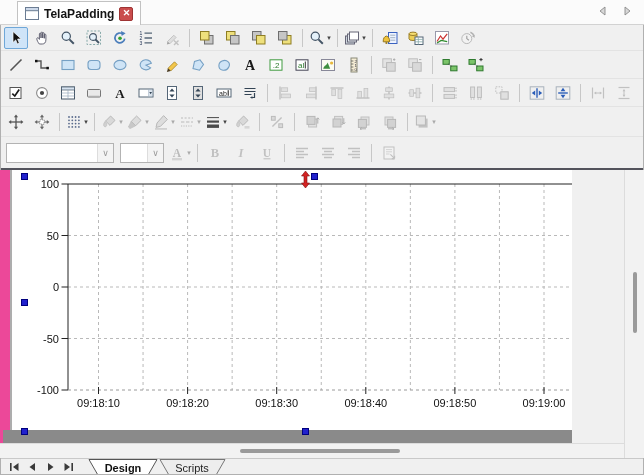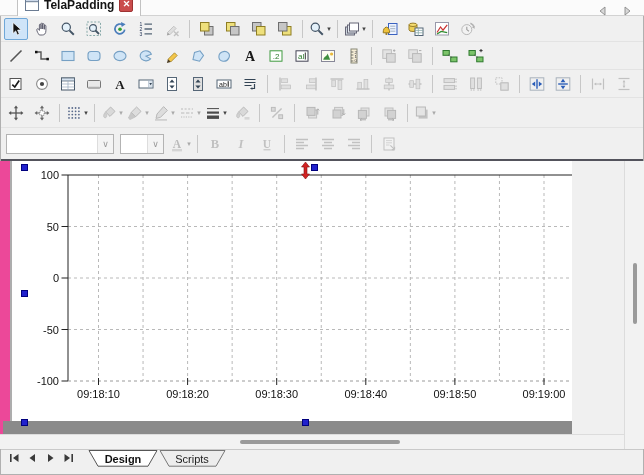--- a/index.html
+++ b/index.html
@@ -1,21 +1,21 @@
 <!DOCTYPE html>
 <html><head>
 <meta charset="utf-8">
 <style>
   * { box-sizing: border-box; }
   html,body { margin:0; padding:0; background:#e8e8e8; font-family:"Liberation Sans", sans-serif; }
   .window { width:644px; height:475px; background:#f0f0f0; position:relative; overflow:hidden;
             outline:1px solid #b0b0b0; outline-offset:-1px; }
 
   
-  .tabbar { height:16px; background:#fbfbfb; border-bottom:1px solid #d2d2d2; position:relative; display:flex; align-items:flex-end; }
+  .tabbar { height:25px; background:#fbfbfb; border-bottom:1px solid #d2d2d2; position:relative; display:flex; align-items:flex-end; }
   .doc-tab { display:flex; align-items:center; gap:5px; height:24px; margin-left:17px; padding:0 7px;
              background:#ffffff; border:1px solid #c2c2c2; border-bottom:none; position:relative; top:1px; }
   .doc-tab-label { font-weight:bold; font-size:12px; color:#141414; }
   .close-btn { width:14px; height:14px; background:#ca4d4d; border:1px solid #9e3434; border-radius:2px;
                color:#fff; font-size:9px; font-weight:bold; display:flex; align-items:center; justify-content:center; line-height:1; }
   .tab-scrolls { position:absolute; right:12px; top:6px; display:flex; gap:16px; }
   .tab-scrolls span { display:flex; align-items:center; }
 
   
   .toolbar-row { display:flex; align-items:center; padding-left:3px; background:#f0f0f0; border-bottom:1px solid #e3e3e3; }

